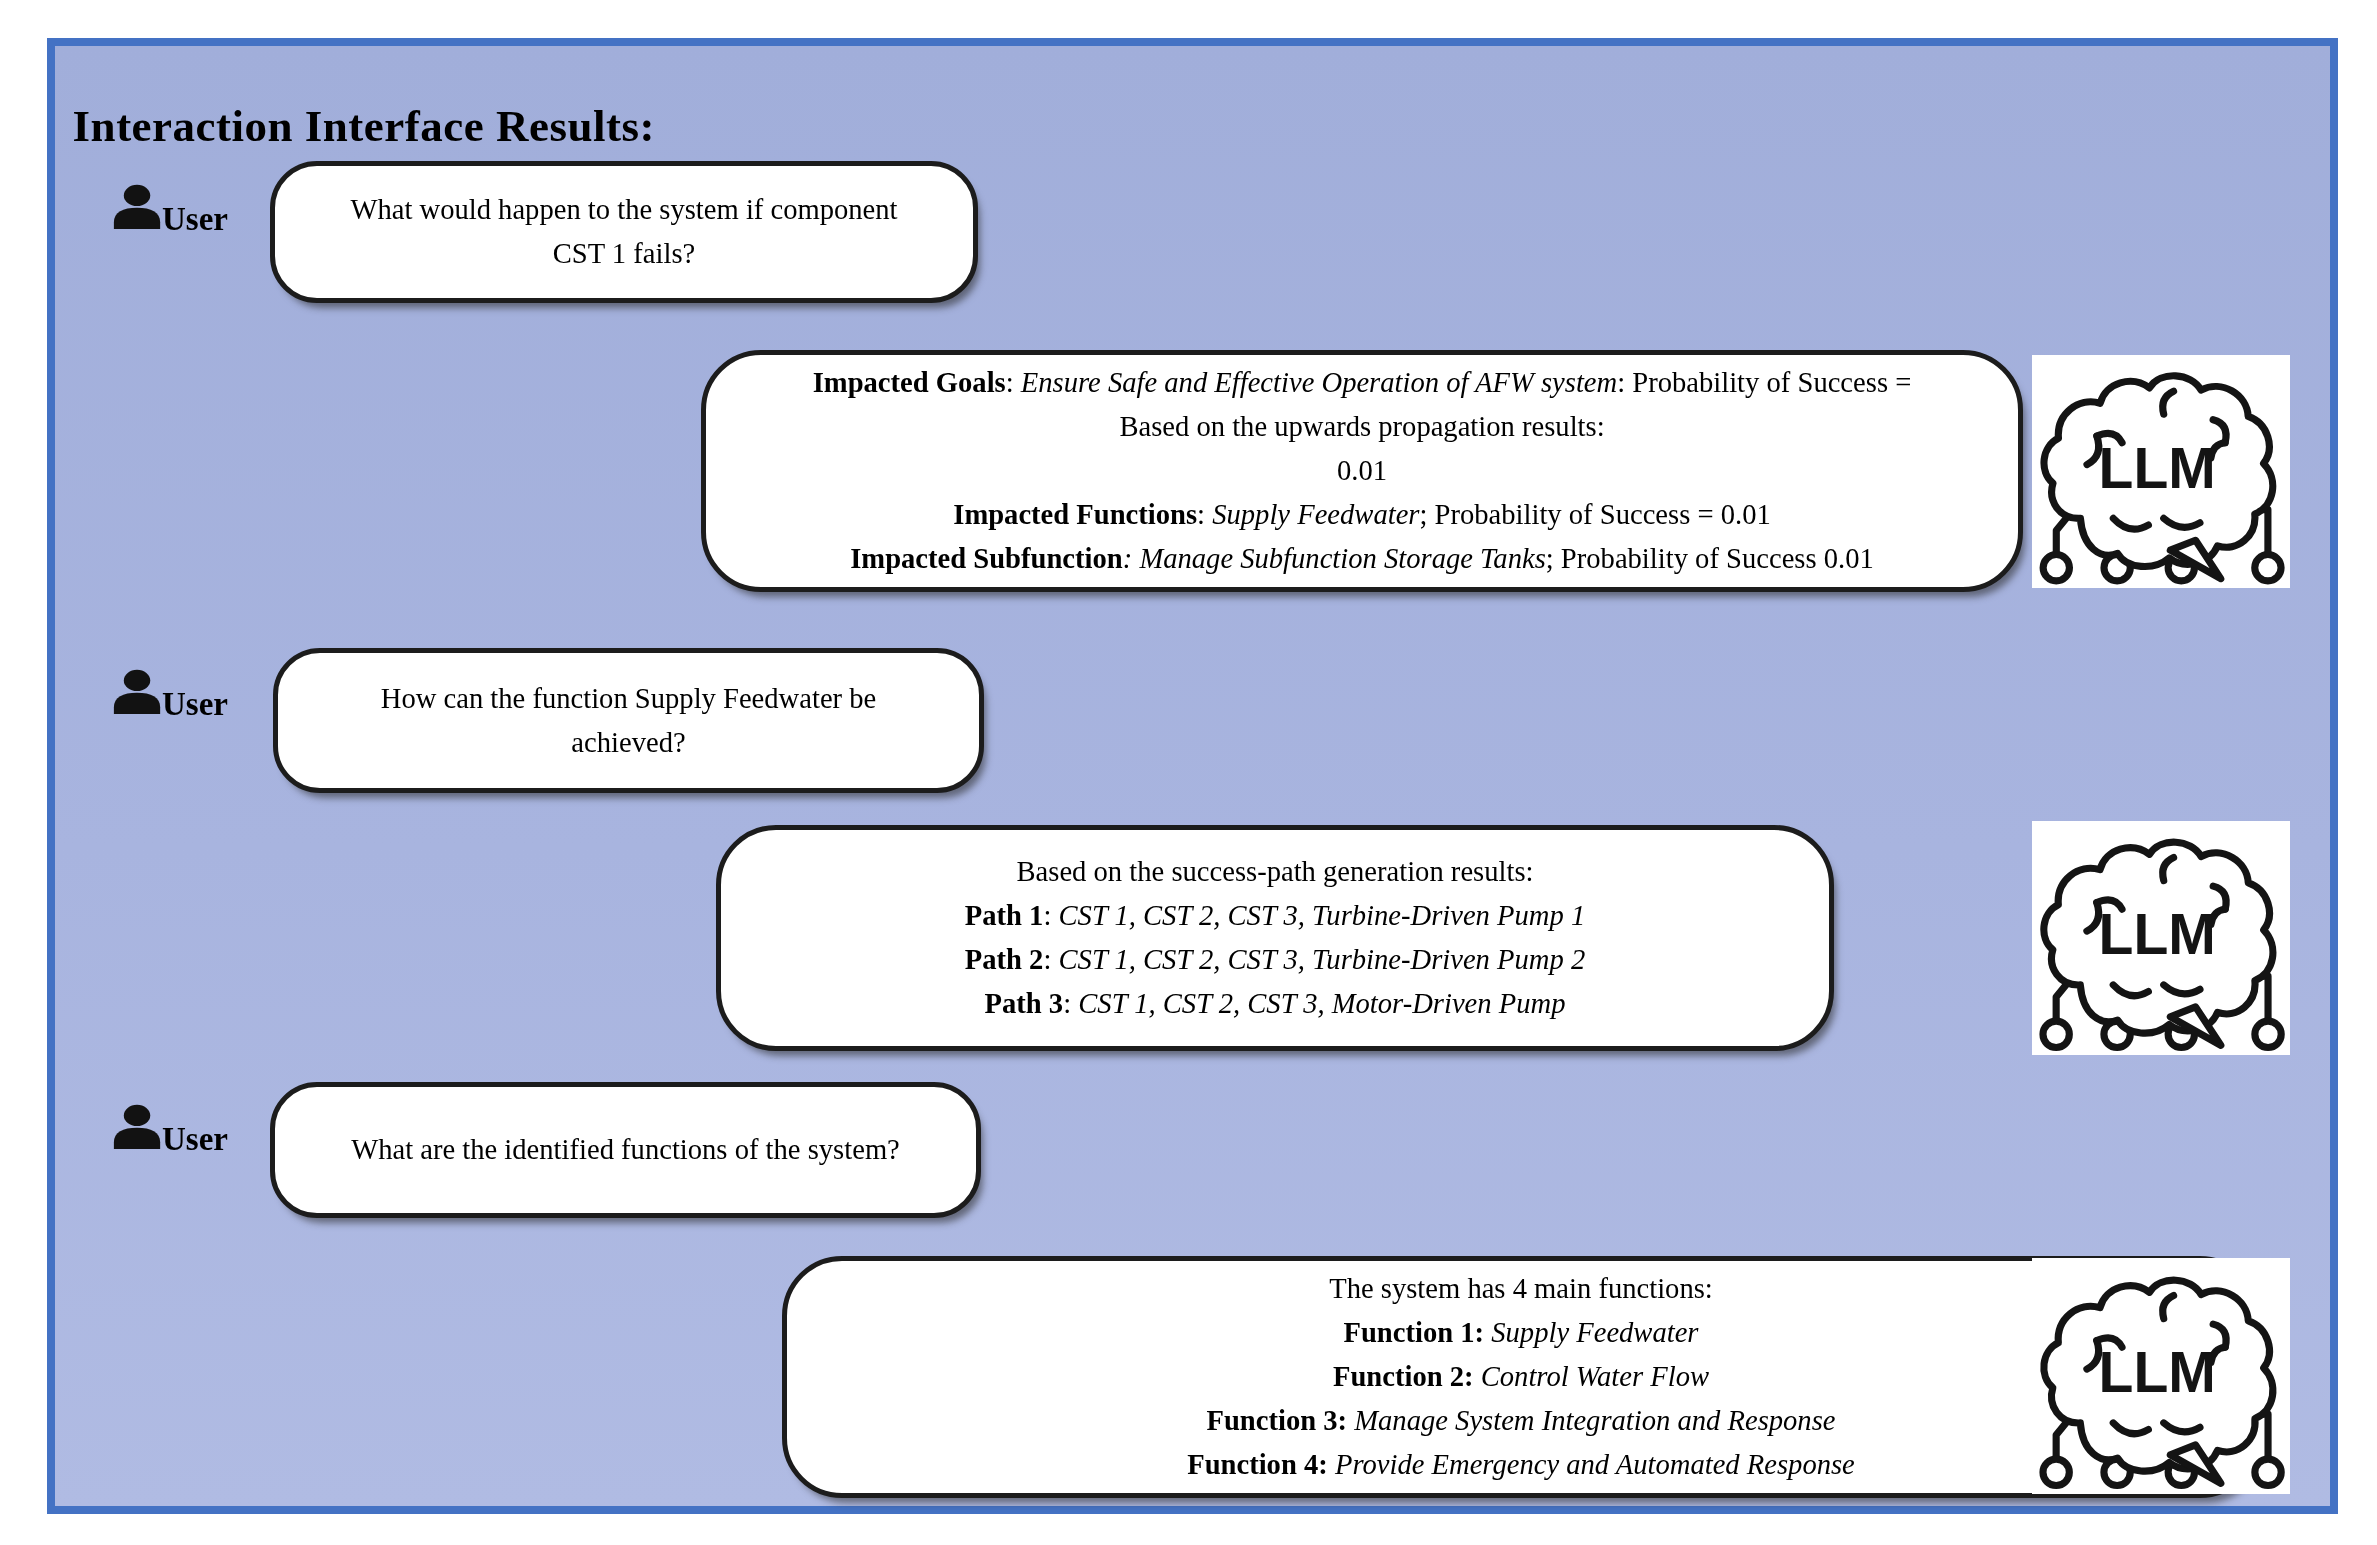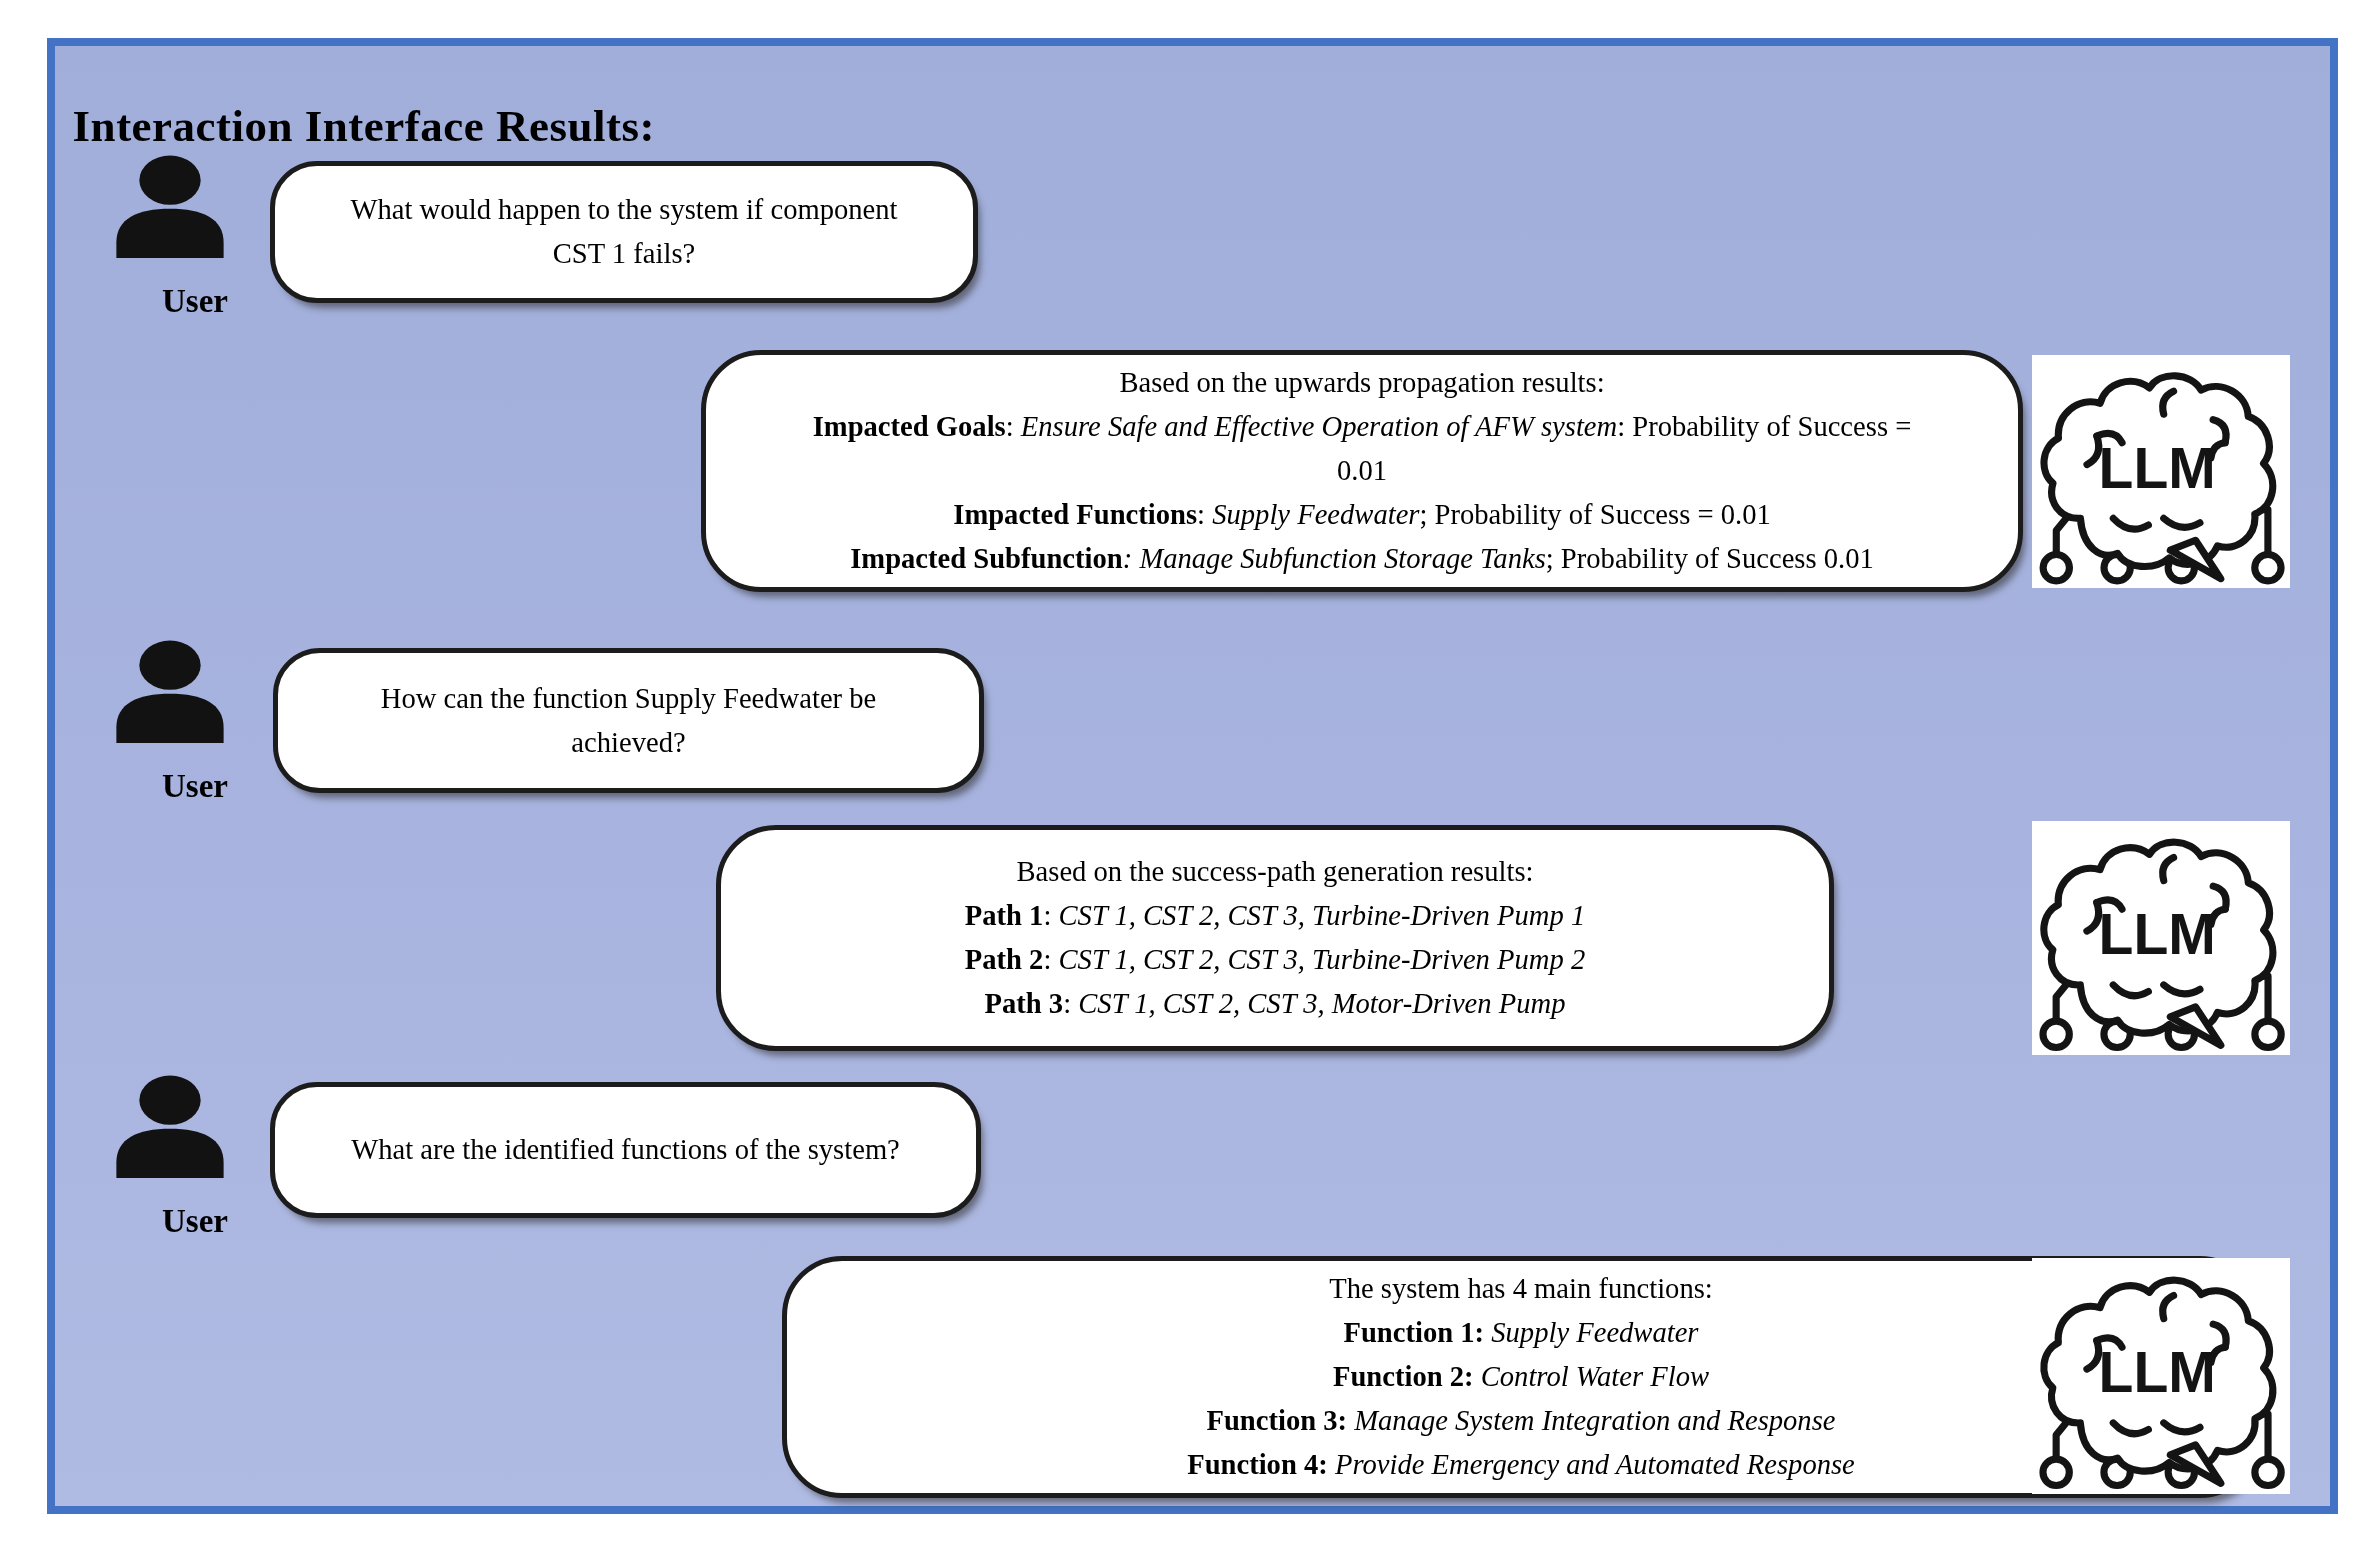--- a/index.html
+++ b/index.html
@@ -48,22 +48,22 @@
   }
   .user-bubble { border-radius: 47px; }
   .llm-bubble  { border-radius: 60px; }
   .msg-line { line-height: 44px; }
   .msg-line .b { font-weight: bold; }
   .msg-line .i { font-style: italic; }
   .actor {
     position: absolute;
     width: 116px;
     display: flex;
-    flex-direction: column;
-    align-items: flex-end;
+    flex-direction: row;
+    align-items: center;
   }
   .actor-label {
     margin-top: 24px;
     font-size: 33px;
     font-weight: bold;
   }
   .llm-box {
     position: absolute;
     background: #ffffff;
     display: flex;
@@ -129,22 +129,22 @@
         <use href="#person-shape"></use>
       </svg>
     <div class="actor-label">User</div>
   </div>
   <div class="bubble user-bubble" style="left:215px; top:115px; width:708px; height:142px;">
       <div class="msg-line"><span>What would happen to the system if component</span></div>
       <div class="msg-line"><span>CST 1 fails?</span></div>
     </div>
 
   <div class="bubble llm-bubble" style="left:646px; top:304px; width:1322px; height:242px;">
+      <div class="msg-line"><span class="b">Impacted Goals</span><span>: </span><span class="i">Ensure Safe and Effective Operation of AFW system</span><span>: Probability of Success =</span></div>
       <div class="msg-line"><span>Based on the upwards propagation results:</span></div>
-      <div class="msg-line"><span class="b">Impacted Goals</span><span>: </span><span class="i">Ensure Safe and Effective Operation of AFW system</span><span>: Probability of Success =</span></div>
       <div class="msg-line"><span>0.01</span></div>
       <div class="msg-line"><span class="b">Impacted Functions</span><span>: </span><span class="i">Supply Feedwater</span><span>; Probability of Success =  0.01</span></div>
       <div class="msg-line"><span class="b">Impacted Subfunction</span><span class="i">: </span><span class="i">Manage Subfunction Storage Tanks</span><span>; Probability of Success 0.01</span></div>
     </div>
   <div class="llm-box" style="left:1977px; top:309px; width:258px; height:233px;">
     <svg viewBox="0 0 470 425">
       <use href="#brain-shape"></use>
       <text x="228" y="242" text-anchor="middle" font-family="Liberation Sans, sans-serif" font-size="104" font-weight="bold" fill="#141414" stroke="none">LLM</text>
     </svg>
   </div>

